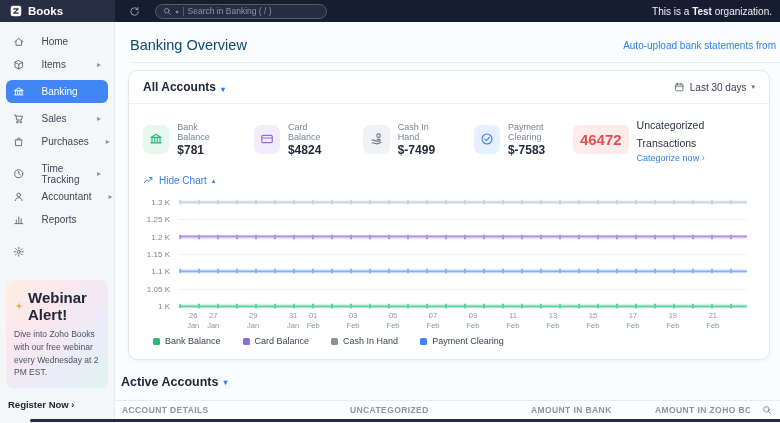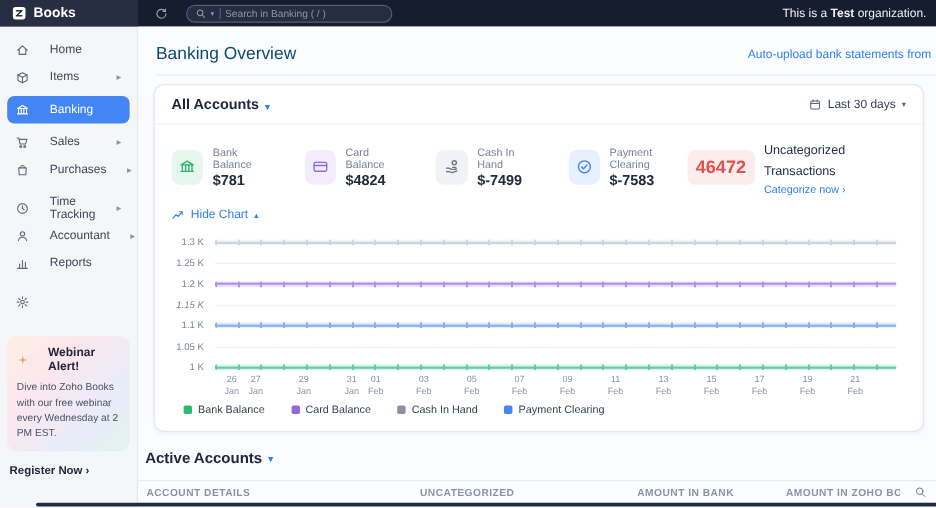--- a/index.html
+++ b/index.html
@@ -29,21 +29,21 @@
   .side-item .s-ic{color:#5f6a7d;display:flex}
   .side-item .ic{width:11.5px;height:11.5px}
   .side-item.active{background:#4285f4;color:#fff}
   .side-item.active .s-ic{color:#fff}
   .s-ar{margin-left:auto;font-size:8px;color:#8a93a5}
   .side-item:nth-child(3){margin-top:3px;margin-bottom:5px;height:23px}
   .side-item:nth-child(6){margin-top:9px}
   .side-item:nth-child(9){margin-top:9px}
   .side-item:nth-child(10){margin-top:16px}
   .webinar{margin-top:16px;background:linear-gradient(135deg,#fdefe2 0%,#fbe7ee 35%,#e9ecfa 70%,#e1f3ec 100%);border-radius:8px;padding:9px 8px;flex:none}
-  .web-title{display:flex;align-items:center;gap:16px;font-size:10px;font-weight:bold;color:#212738;margin-bottom:5px}
+  .web-title{display:flex;align-items:center;gap:4px;font-size:15px;font-weight:bold;color:#212738;margin-bottom:5px}
   .web-title .ic{width:10px;height:10px}
   .sparkle{color:#f2994a;display:flex}
   .web-body{font-size:8.5px;line-height:1.5;color:#4a5264}
   .register{display:block;margin:11px 2px 0;font-size:9.5px;font-weight:bold;color:#212738}
 
   
   .main{position:absolute;top:22px;left:115px;right:0;bottom:0}
   .page-head{display:flex;align-items:center;justify-content:space-between;height:41px;border-bottom:1px solid #e9ecf1;margin-left:15px;padding:6px 4px 0 0}
   .page-title{font-size:14.5px;font-weight:normal;color:#0c4a6e}
   .auto-upload{font-size:10px;color:#2f80ed;white-space:nowrap}
@@ -323,21 +323,21 @@
         </span>
       <span>Hide Chart</span>
       <span class="caret-up">▴</span>
     </a>
 
     <div class="chart">
       <div class="yaxis" id="yaxis">
           <div class="ytick" style="top: 0%;">1.3 K</div>
           <div class="ytick" style="top: 16.6667%;">1.25 K</div>
           <div class="ytick" style="top: 33.3333%;">1.2 K</div>
-          <div class="ytick" style="top: 50%; font-style: italic;">1.15 K</div>
+          <div class="ytick" style="top: 50%;">1.15 K</div>
           <div class="ytick" style="top: 66.6667%;">1.1 K</div>
           <div class="ytick" style="top: 83.3333%;">1.05 K</div>
           <div class="ytick" style="top: 100%;">1 K</div>
         </div>
       <div class="plot" id="plot">
           <div class="grid" style="top: 0%;"></div>
           <div class="grid" style="top: 16.6667%;"></div>
           <div class="grid" style="top: 33.3333%;"></div>
           <div class="grid" style="top: 50%;"></div>
           <div class="grid" style="top: 66.6667%;"></div>

